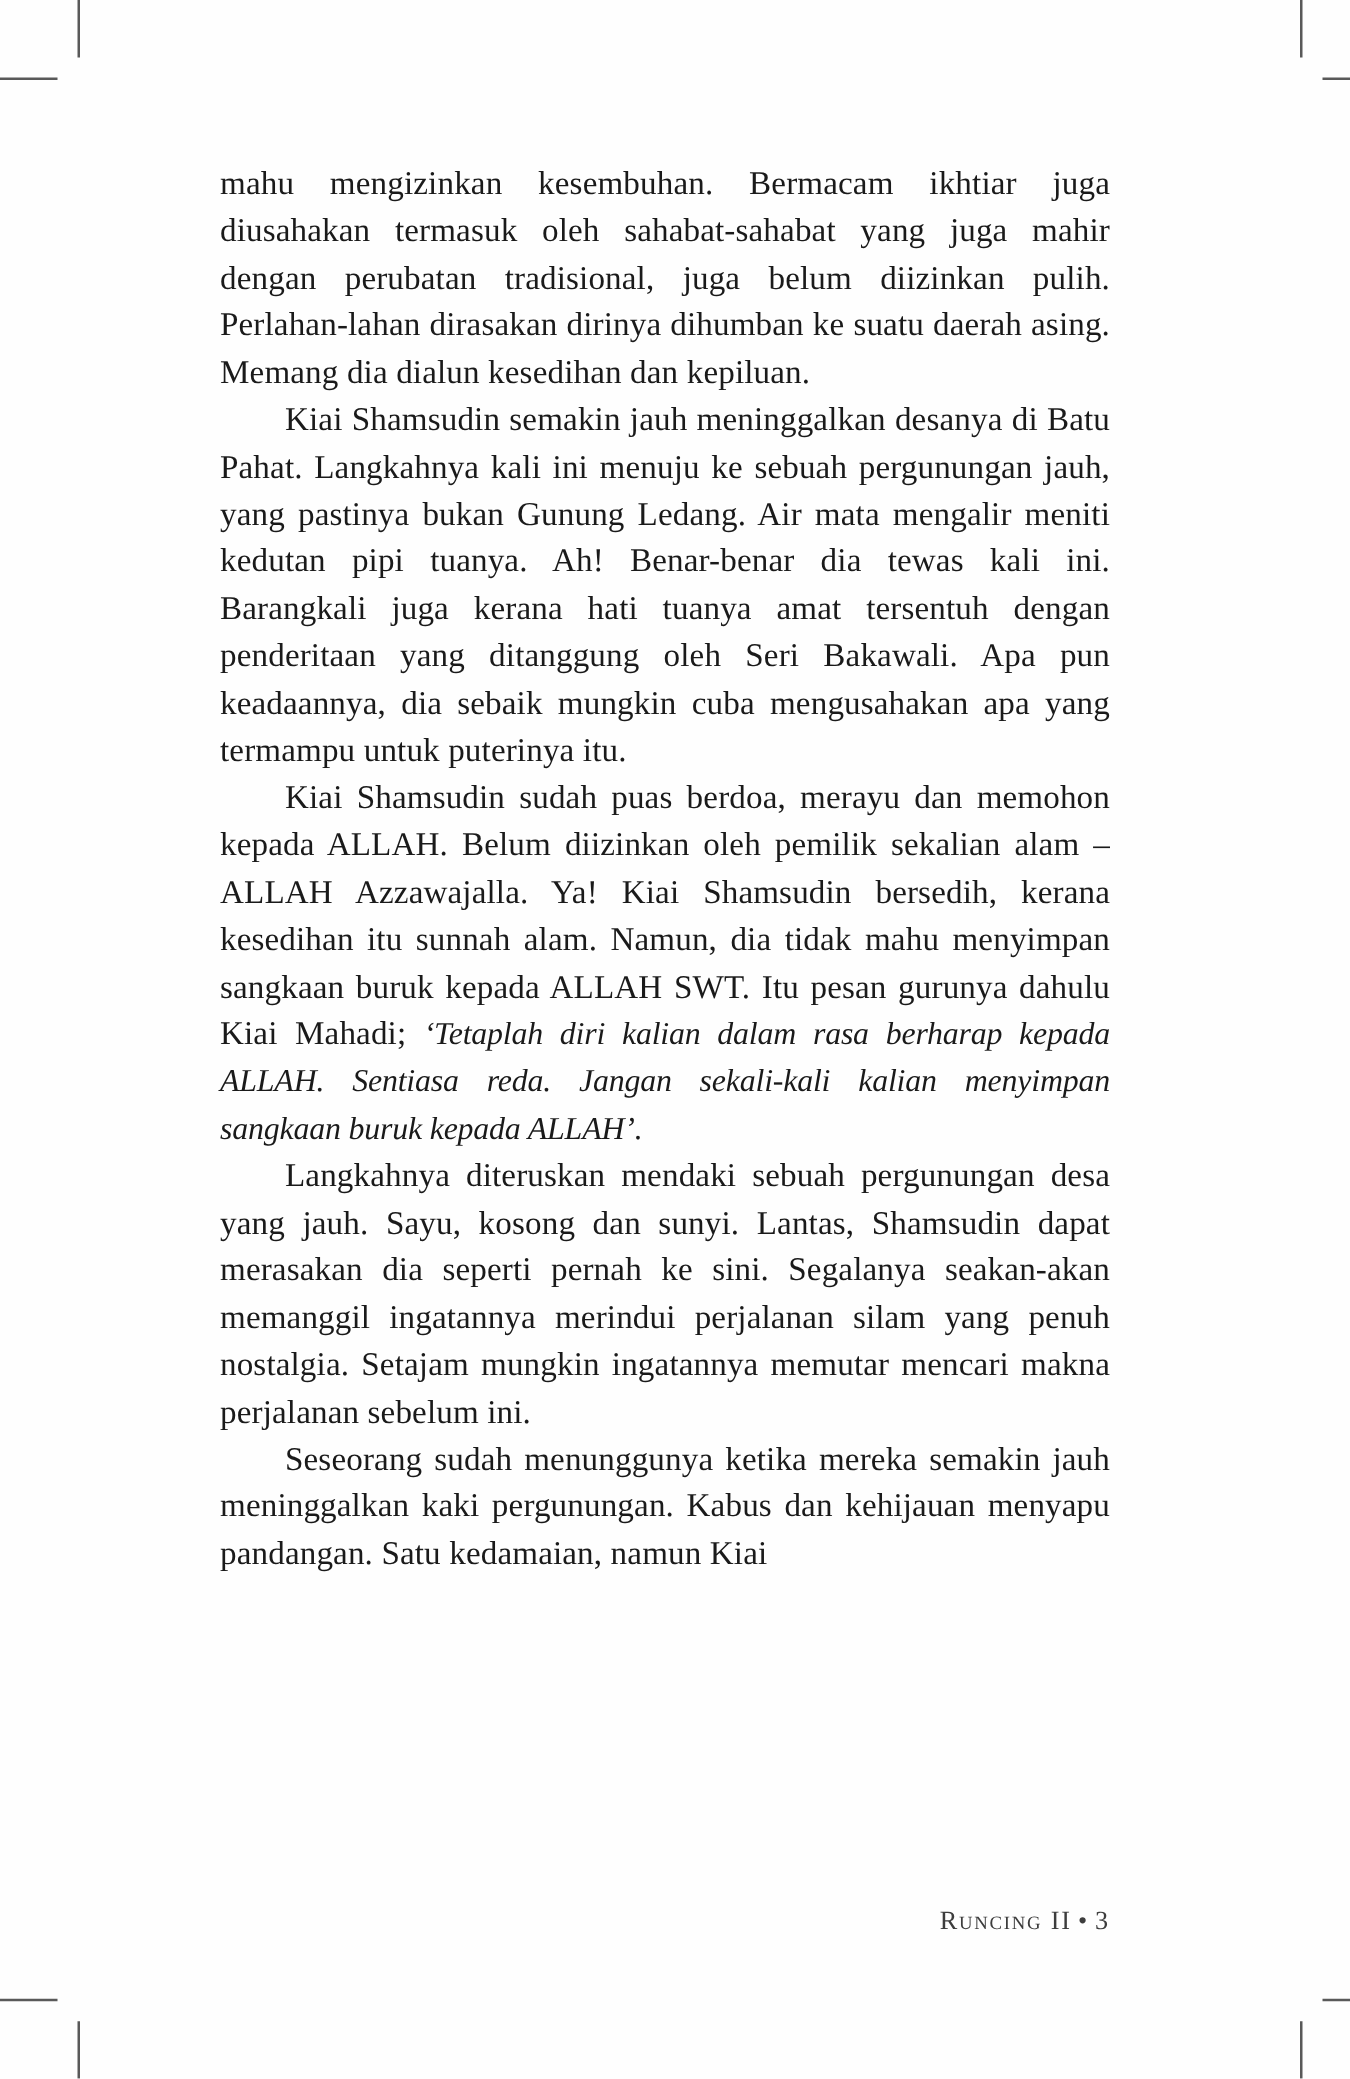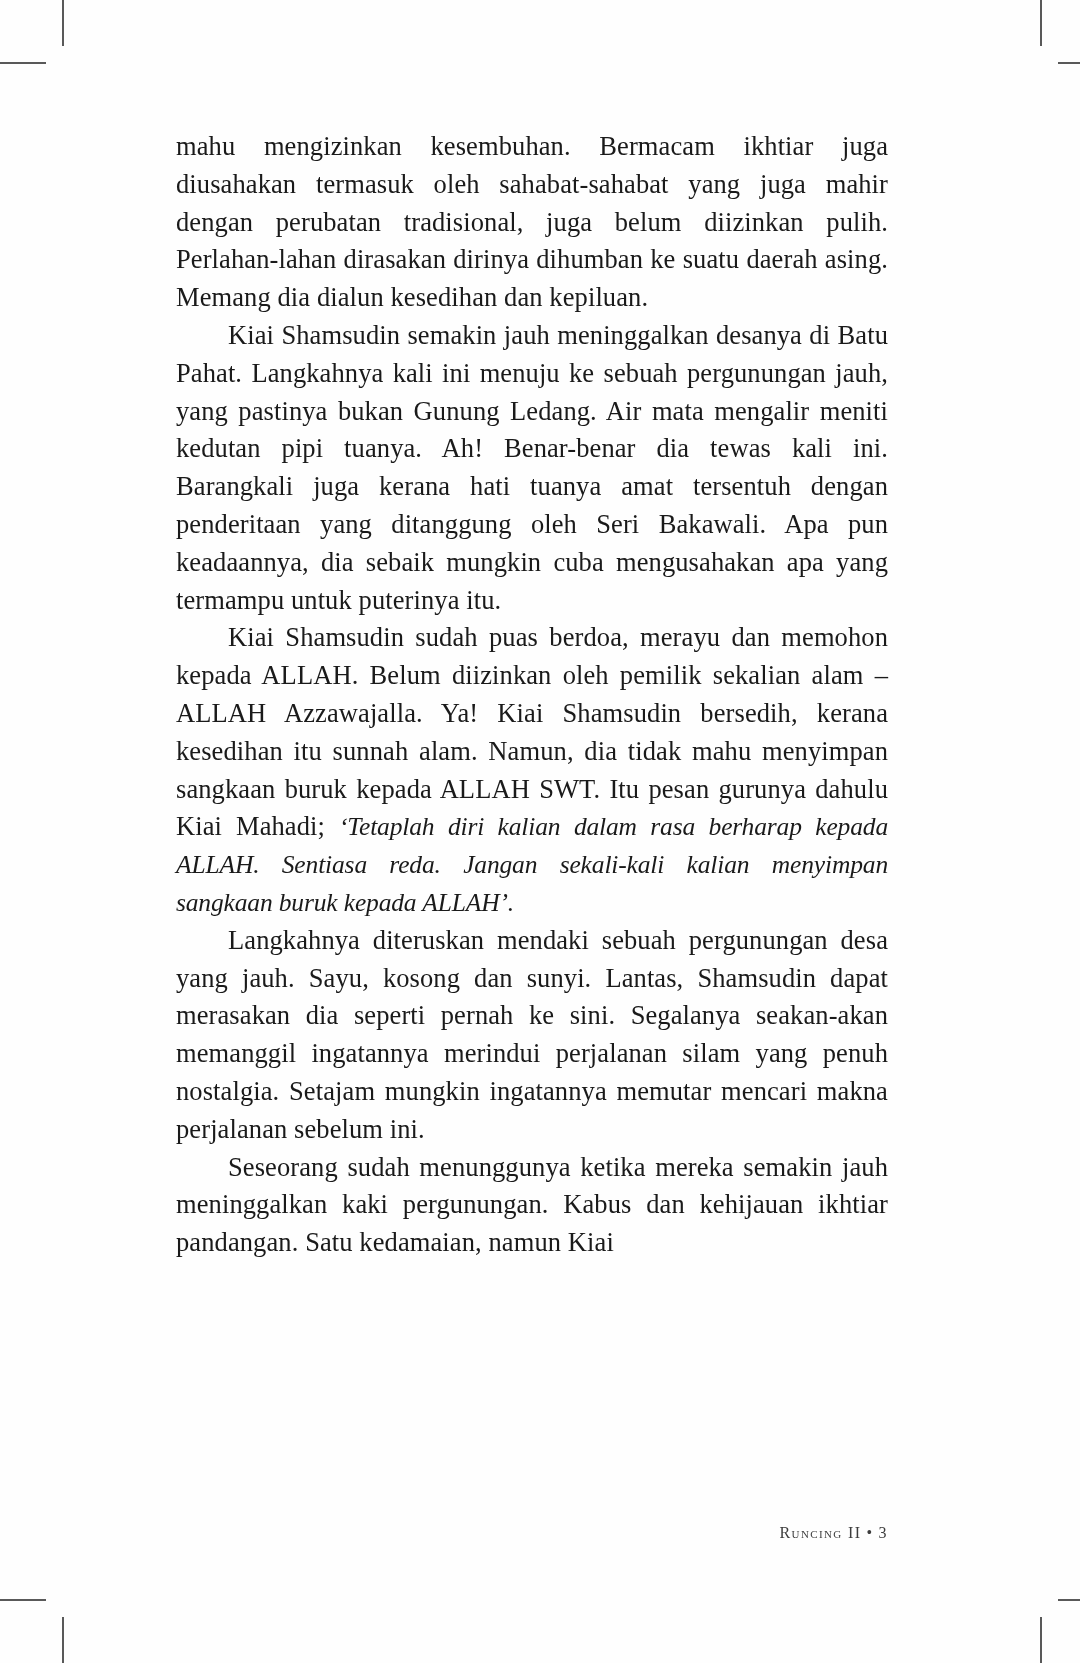--- a/index.html
+++ b/index.html
@@ -66,21 +66,21 @@
     letter-spacing: -0.15px;
   }
 
   
   #footer {
     position: absolute;
     left: 176px;
     top: 1524px;
     width: 712px;
     text-align: right;
-    font-size: 16px;
+    font-size: 21px;
     letter-spacing: 1.4px;
     color: #3d3d3d;
     font-variant: small-caps;
   }
   #footer .sep { padding: 0 5px; }
 </style>
 </head>
 <body>
 
 <div id="page">
@@ -98,21 +98,21 @@
 
     <p class="body">mahu mengizinkan kesembuhan. Bermacam ikhtiar juga diusahakan termasuk oleh sahabat-sahabat yang juga mahir dengan perubatan tradisional, juga belum diizinkan pulih. Perlahan-lahan dirasakan dirinya dihumban ke suatu daerah asing. Memang dia dialun kesedihan dan kepiluan.</p>
 
     <p class="body indent">Kiai Shamsudin semakin jauh meninggalkan desanya di Batu Pahat. Langkahnya kali ini menuju ke sebuah pergunungan jauh, yang pastinya bukan Gunung Ledang. Air mata mengalir meniti kedutan pipi tuanya. Ah! Benar-benar dia tewas kali ini. Barangkali juga kerana hati tuanya amat tersentuh dengan penderitaan yang ditanggung oleh Seri Bakawali. Apa pun keadaannya, dia sebaik mungkin cuba mengusahakan apa yang termampu untuk puterinya itu.</p>
 
 
     <p class="body indent"><span>Kiai Shamsudin sudah puas berdoa, merayu dan memohon kepada ALLAH. Belum diizinkan oleh pemilik sekalian alam – ALLAH Azzawajalla. Ya! Kiai Shamsudin bersedih, kerana kesedihan itu sunnah alam. Namun, dia tidak mahu menyimpan sangkaan buruk kepada ALLAH SWT. Itu pesan gurunya dahulu Kiai Mahadi; </span><span class="quote-italic">‘Tetaplah diri kalian dalam rasa berharap kepada ALLAH. Sentiasa reda. Jangan sekali-kali kalian menyimpan sangkaan buruk kepada ALLAH’.</span></p>
 
     <p class="body indent">Langkahnya diteruskan mendaki sebuah pergunungan desa yang jauh. Sayu, kosong dan sunyi. Lantas, Shamsudin dapat merasakan dia seperti pernah ke sini. Segalanya seakan-akan memanggil ingatannya merindui perjalanan silam yang penuh nostalgia. Setajam mungkin ingatannya memutar mencari makna perjalanan sebelum ini.</p>
 
-    <p class="body indent">Seseorang sudah menunggunya ketika mereka semakin jauh meninggalkan kaki pergunungan. Kabus dan kehijauan ikhtiar pandangan. Satu kedamaian, namun Kiai</p>
+    <p class="body indent">Seseorang sudah menunggunya ketika mereka semakin jauh meninggalkan kaki pergunungan. Kabus dan kehijauan menyapu pandangan. Satu kedamaian, namun Kiai</p>
 
   </div>
 
   <div id="footer">
     <span>Runcing II</span><span class="sep">•</span><span>3</span>
   </div>
 
 </div>
 
 </body></html>

